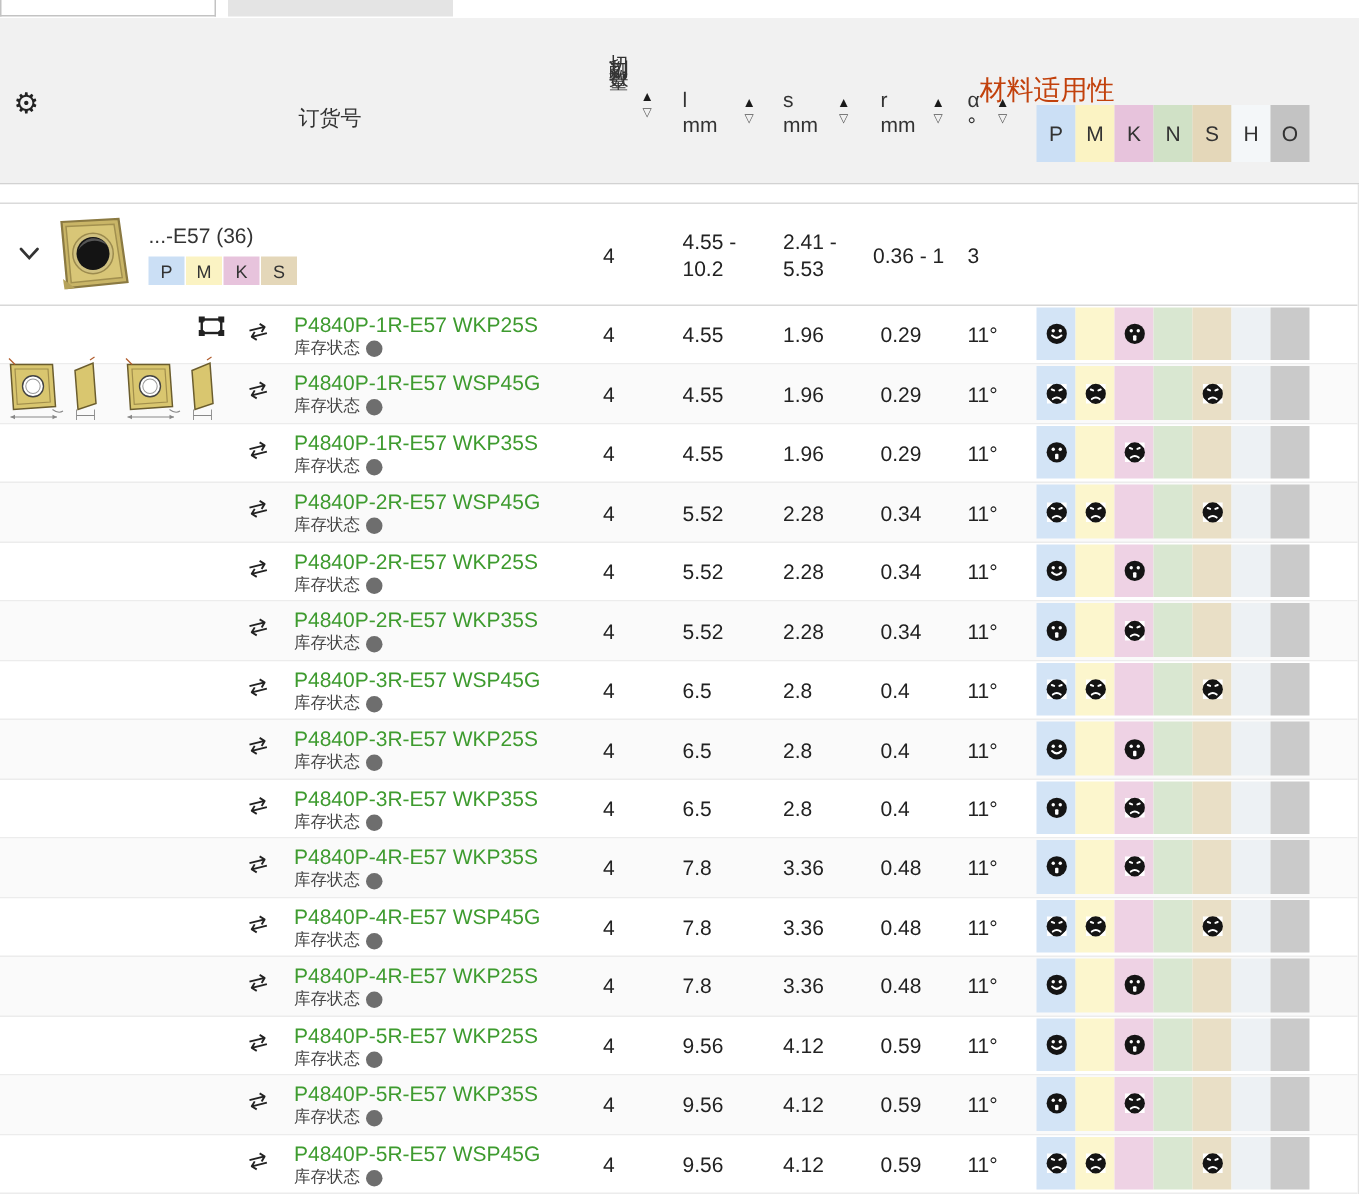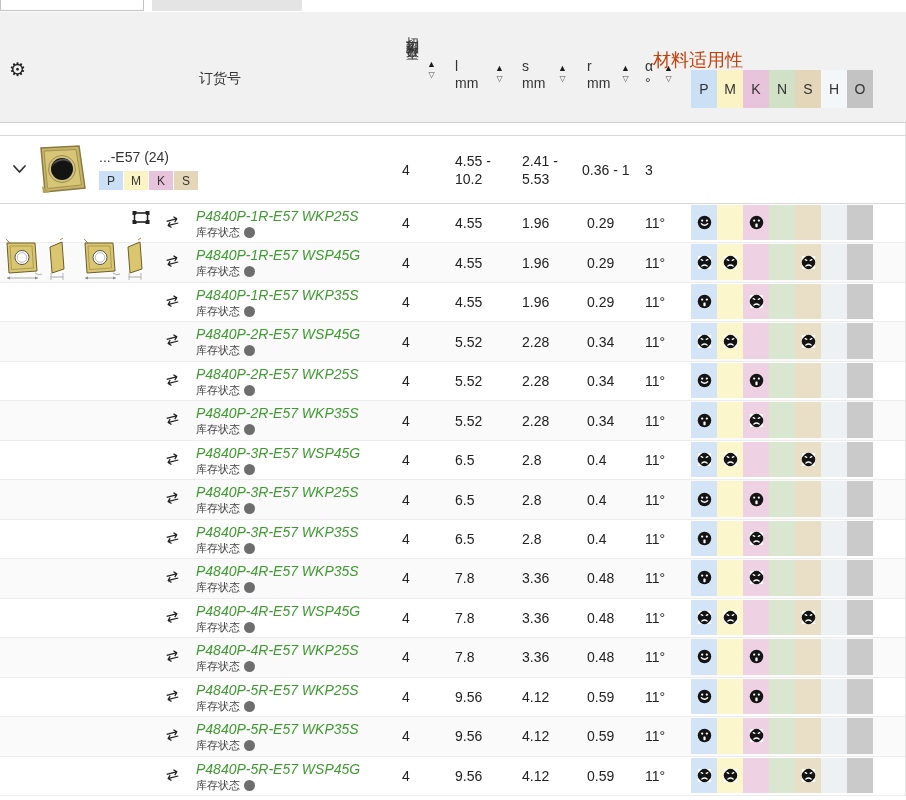--- a/index.html
+++ b/index.html
@@ -31,21 +31,21 @@
   .gtitle{position:absolute;left:99px;top:13px;font-size:14px;color:#333;}
   .gbadges{position:absolute;left:99px;top:35px;display:flex;gap:1px;}
   .gbadge{width:24px;height:19px;display:flex;align-items:center;justify-content:center;font-size:12px;color:#333;}
   .gcell{position:absolute;top:50%;transform:translateY(-50%);font-size:14px;color:#222;line-height:18px;}
   
   .rows{position:relative;}
   .row{position:relative;height:39.47px;border-bottom:1px solid #ececec;box-sizing:border-box;background:#fff;}
   .row:nth-child(even){background:#fafafa;}
   .cmp{position:absolute;left:166px;top:8px;width:20px;height:20px;color:#222;cursor:pointer;}
   .prod{position:absolute;left:196px;top:4px;}
-  .pname{font-size:14px;color:#3e9b2f;text-decoration:none;cursor:pointer;display:block;line-height:17px;font-style:italic;}
+  .pname{font-size:14px;color:#3e9b2f;text-decoration:none;cursor:pointer;display:block;line-height:17px;}
   .stock{font-size:11px;color:#444;line-height:13px;display:flex;align-items:center;gap:4px;margin-top:1px;}
   .stock-dot{width:11px;height:11px;border-radius:50%;background:#6e6e6e;display:inline-block;}
   .cell{position:absolute;top:50%;transform:translateY(-50%);font-size:14px;color:#222;}
   .c-edges{left:402px;}
   .c-l{left:455px;}
   .c-s{left:522px;}
   .c-r{left:587px;}
   .c-a{left:645px;}
   .mats{position:absolute;left:691px;top:1px;bottom:2px;display:flex;}
   .mcell{width:26px;display:flex;align-items:center;justify-content:center;}
@@ -139,21 +139,21 @@
     <span class="gphoto">
       <svg width="56" height="56" viewBox="0 0 56 56">
         <path d="M8 6 L46 4 L52 46 L12 50 Z" fill="#c9b567" stroke="#8b7a42" stroke-width="1.5"></path>
         <path d="M11 9 L43 7.5 L48.5 43 L14.5 46.5 Z" fill="#d8c677" stroke="#a2904f" stroke-width="1"></path>
         <circle cx="29" cy="27" r="13.5" fill="#d0c180" stroke="#9c8b4e" stroke-width="1"></circle>
         <circle cx="29" cy="27" r="11" fill="#141414"></circle>
         <path d="M19 25 a11 11 0 0 1 20 -3 a13 13 0 0 0 -20 3z" fill="#555"></path>
         <path d="M9 44 l8 6 l-7 1z" fill="#b5a25a"></path>
       </svg>
     </span>
-    <span class="gtitle">...-E57 (24)</span>
+    <span class="gtitle">...-E57 (36)</span>
     <div class="gbadges" id="gbadges">
         <div class="gbadge" style="background: rgb(203, 223, 245);">P</div>
         <div class="gbadge" style="background: rgb(251, 243, 195);">M</div>
         <div class="gbadge" style="background: rgb(231, 195, 220);">K</div>
         <div class="gbadge" style="background: rgb(228, 215, 185);">S</div>
       </div>
     <span class="gcell" style="left:402px;">4</span>
     <span class="gcell" style="left:455px;width:48px;">4.55 - 10.2</span>
     <span class="gcell" style="left:522px;width:46px;">2.41 - 5.53</span>
     <span class="gcell" style="left:582px;width:60px;">0.36 - 1</span>

